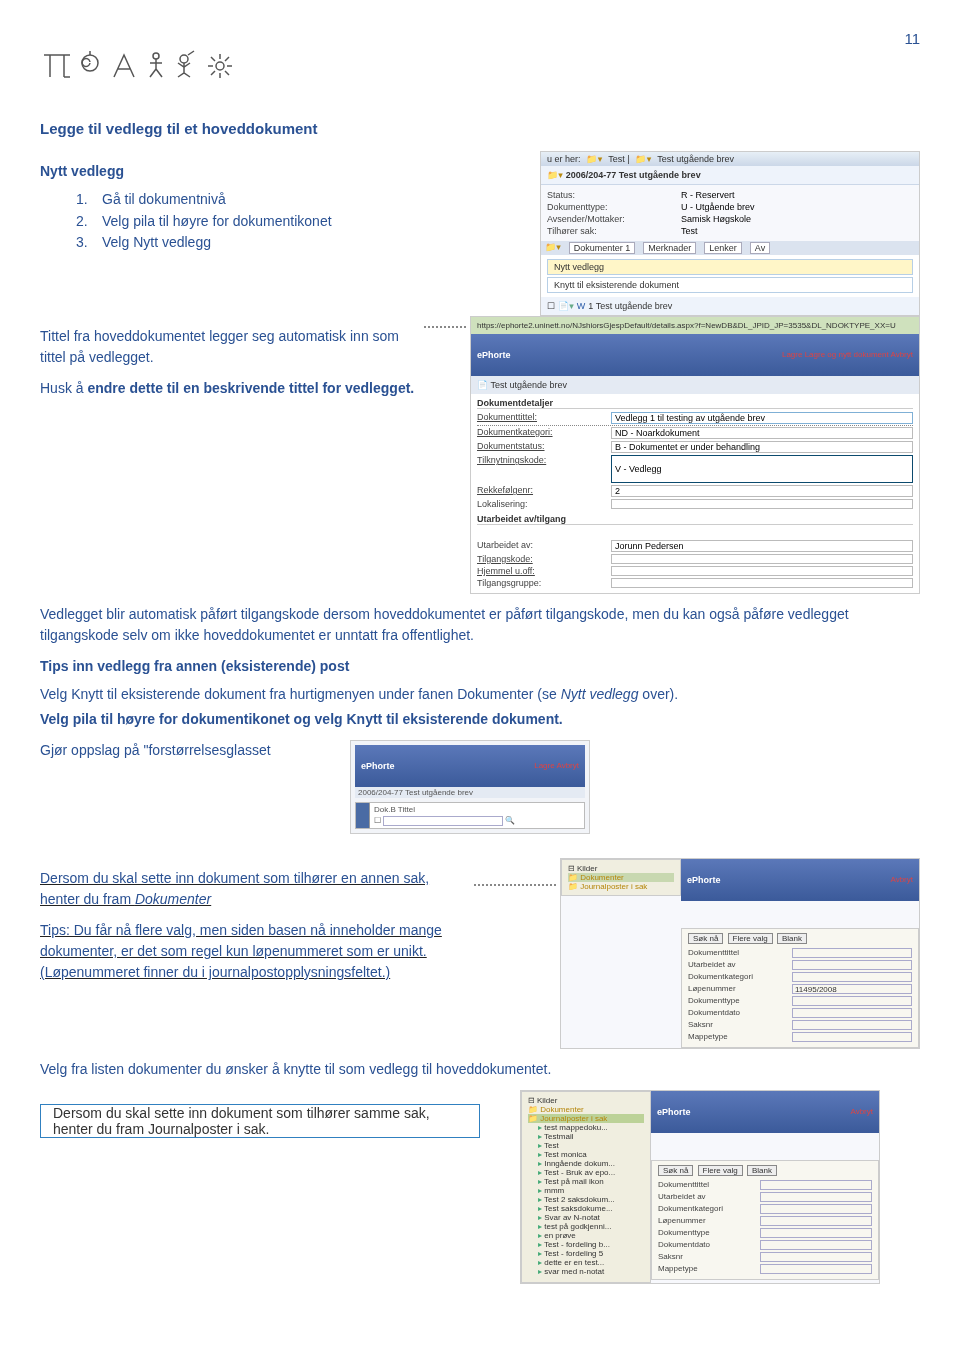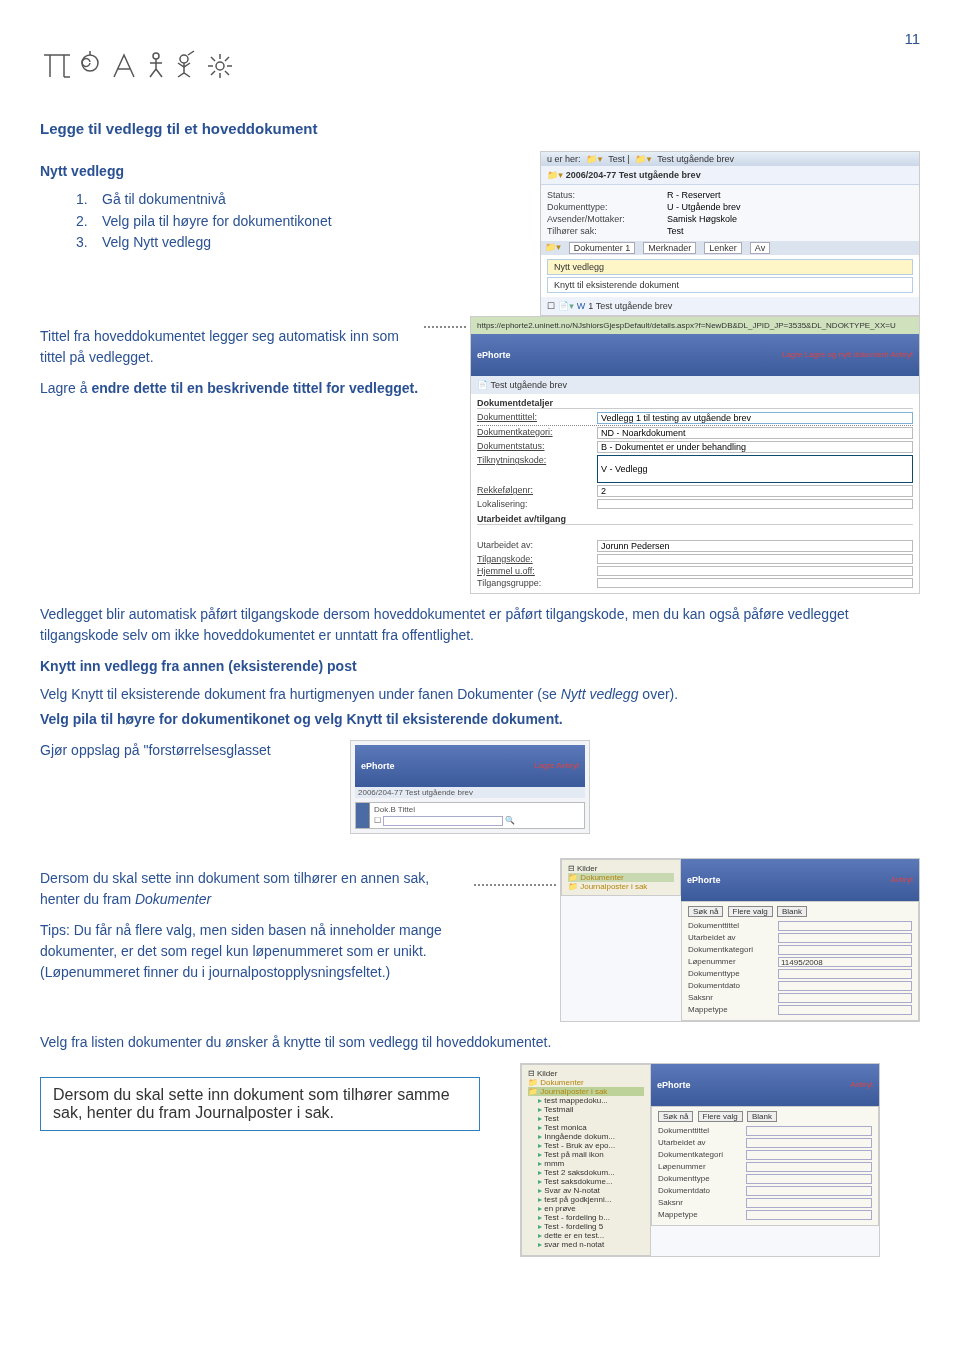--- a/index.html
+++ b/index.html
@@ -12,34 +12,34 @@
   .numbered .row { display: flex; gap: 12px; }
   .numbered .n { width: 14px; flex-shrink: 0; }
   .para { color: #2a5193; font-size: 14px; line-height: 1.5; margin: 10px 0; }
   .para .link { color: #2a5193; }
   .with-figure { display: flex; align-items: flex-start; gap: 10px; }
   .with-figure .text-col { flex: 1; }
   .fig { border: 1px solid #ccc; background: #f7f8fc; font-size: 9px; color: #333; }
   .fig .titlebar { background: linear-gradient(#e7eff6,#cbd7e8); padding: 2px 6px; font-size: 9px; display: flex; gap: 6px; align-items: center; }
   .fig .tabbar { background: #dbe3ef; padding: 1px 4px; font-size: 9px; display: flex; gap: 8px; }
   .fig .panel { background: #eef3fb; padding: 4px 6px; font-size: 9px; }
-  .fig-row { display: flex; padding: 1px 0; }
+  .fig-row { display: flex; gap: 14px; padding: 1px 0; }
   .fig-row .lbl { color: #444; }
   .fig-row .val { color: #000; font-weight: 500; }
   .fig-tab { border: 1px solid #aab; background: #fff; padding: 0 4px; font-size: 9px; }
   .highlight-box { border: 1px solid #b7cfe6; background: #fff; padding: 2px 6px; font-size: 9px; margin: 2px 0; }
   .highlight-box.selected { background: #fff6c8; }
   .small-fig { border: 1px solid #ccc; background: #f2f4f8; padding: 4px; font-size: 8px; color: #555; width: 240px; }
   .ephorte-bar { background: linear-gradient(#5b78b9,#3b5a9a); color: #fff; padding: 16px 6px; font-size: 9px; font-weight: bold; display: flex; justify-content: space-between; }
   .ephorte-bar .menu { color: #d44; font-weight: normal; font-size: 8px; }
   .side-tree { background: #f0eee0; border: 1px solid #ccc; padding: 4px 6px; font-size: 8px; }
   .side-tree .folder { color: #b5860b; }
-  .side-panel { background: #f8f7f0; border: 1px solid #ccc; padding: 4px 6px; font-size: 8px; }
+  .side-panel { background: #f8f7f0; border: 1px solid #ccc; padding: 4px 6px; font-size: 8px; margin-top: 27px; }
   .btn-stub { display: inline-block; border: 1px solid #888; background: #eee; padding: 0 4px; font-size: 8px; margin-right: 2px; }
-  .textbox { border: 1px solid #3080c0; padding: 8px 12px; font-size: 16px; color: #333; margin: 14px 0; }
+  .textbox { border: 1px solid #3080c0; padding: 0 12px; font-size: 14px; color: #333; margin: 14px 0; }
   .dotted-line { border-top: 2px dotted #888; flex-grow: 1; margin: 10px 4px 0 4px; height: 0; }
   .connector-row { display: flex; align-items: flex-start; }
   .icon-line { display:flex; align-items:center; gap:3px; font-size:8px; }
 </style>
 </head>
 <body>
 
 <div class="page-number">11</div>
 <div class="glyph-row">
   <svg width="230" height="34" viewBox="0 0 230 34">
@@ -129,21 +129,21 @@
       <span>1       Test utgående brev</span>
     </div>
   </div>
 </div>
 
 <div class="connector-row">
   <div style="width:380px;">
     <div class="para">Tittel fra hoveddokumentet legger seg automatisk inn som tittel på vedlegget.</div>
     <div class="connector-row">
       <div class="para" style="margin:0;">
-        <span>Lagre å </span><span class="link" style="font-weight:bold;">endre dette til en beskrivende tittel for vedlegget.</span>
+        <span>Husk å </span><span class="link" style="font-weight:bold;">endre dette til en beskrivende tittel for vedlegget.</span>
       </div>
     </div>
   </div>
   <div class="dotted-line"></div>
 
   <div class="fig" style="width:450px;">
     <div class="panel" style="background:#cfe1bd; color:#333; font-size:8px; white-space:nowrap; overflow:hidden;">https://ephorte2.uninett.no/NJshiorsGjespDefault/details.aspx?f=NewDB&amp;DL_JPID_JP=3535&amp;DL_NDOKTYPE_XX=U</div>
     <div class="ephorte-bar">
         <span>ePhorte</span>
         <span class="menu">Lagre   Lagre og nytt dokument   Avbryt</span>
@@ -191,21 +191,21 @@
       <div class="fig-row">
           <span class="lbl" style="width:120px;">Tilgangsgruppe:</span>
           <span class="val" style="border:1px solid #bbb; padding:0 3px; flex:1;"></span>
         </div>
     </div>
   </div>
 </div>
 
 <div class="para">Vedlegget blir automatisk påført tilgangskode dersom hoveddokumentet er påført tilgangskode, men du kan også påføre vedlegget tilgangskode selv om ikke hoveddokumentet er unntatt fra offentlighet.</div>
 
-<div class="sub-title">Knytt inn vedlegg fra annen (eksisterende) post</div>
+<div class="sub-title">Tips inn vedlegg fra annen (eksisterende) post</div>
 
 <div class="para">
   <span>Velg Knytt til eksisterende dokument fra hurtigmenyen under fanen Dokumenter (se </span><i>Nytt vedlegg</i><span> over).</span>
 </div>
 <div class="para" style="font-weight:bold; margin-top:-6px;">Velg pila til høyre for dokumentikonet og velg Knytt til eksisterende dokument.</div>
 
 <div style="display:flex; align-items:flex-start; gap:10px;">
   <div class="para" style="margin:0; width:300px;">Gjør oppslag på "forstørrelsesglasset</div>
   <div class="small-fig">
     <div class="ephorte-bar">
@@ -224,21 +224,21 @@
           <span style="color:#777;">🔍</span>
         </div>
       </div>
     </div>
   </div>
 </div>
 
 <div style="height:24px;"></div>
 
 <div class="connector-row">
-  <div style="width:430px;">
+  <div style="width:430px;text-decoration:underline;">
     <div class="para">
       <span>Dersom du skal sette inn dokument som tilhører en annen sak, henter du fram </span><i>Dokumenter</i>
     </div>
     <div class="para">Tips: Du får nå flere valg, men siden basen nå inneholder mange dokumenter, er det som regel kun løpenummeret som er unikt. (Løpenummeret finner du i journalpostopplysningsfeltet.)</div>
   </div>
   <div class="dotted-line" style="margin-top:26px;"></div>
 
   <div class="fig" style="width:360px; display:flex;">
     <div style="width:120px;">
       <div class="side-tree">

